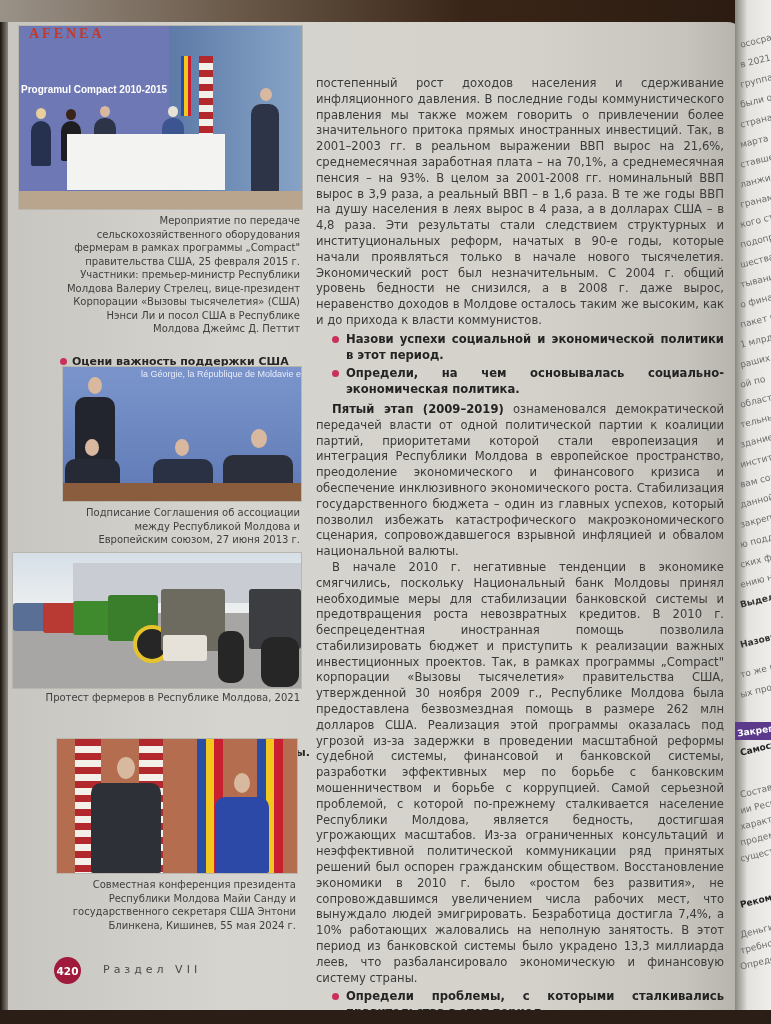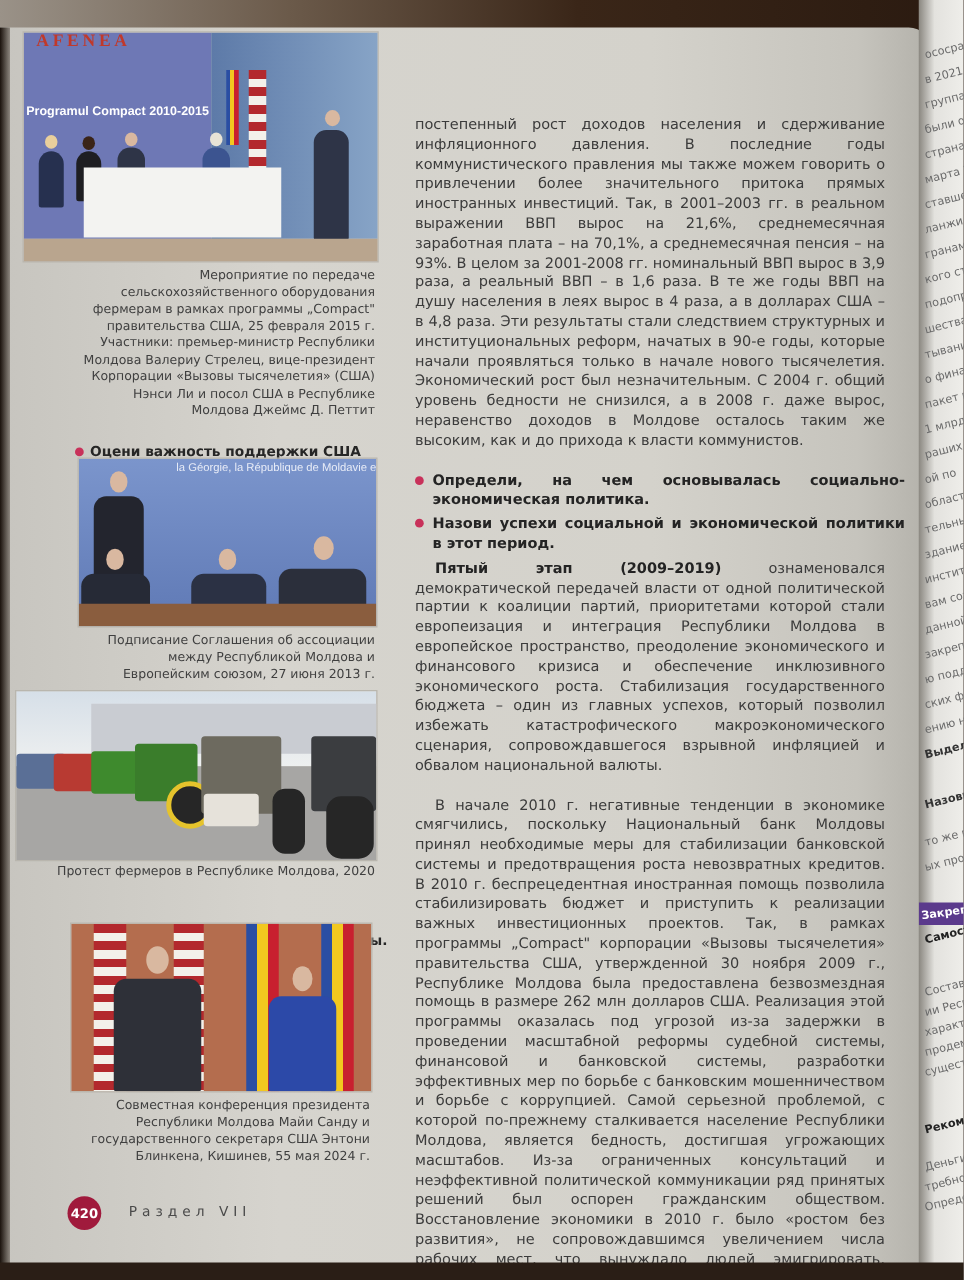--- a/index.html
+++ b/index.html
@@ -56,21 +56,21 @@
   .task::before {
     content: ""; position: absolute; left: 0; top: 4px; width: 7px; height: 7px;
     border-radius: 50%; background: #c8315a;
   }
 
   
   .main {
     position: absolute; left: 316px; width: 408px; font-size: 11.6px; line-height: 15.8px;
     color: #3b3b3b; text-align: justify;
   }
-  .main p { margin: 16px; }
+  .main p { margin: 0; }
   .main p.indent { text-indent: 16px; }
   .main .stage { font-weight: bold; color: #232323; }
   .main .q {
     position: relative; padding-left: 16px; font-weight: bold; color: #242424;
     margin: 3px 0 3px 14px;
   }
   .main .q::before {
     content: ""; position: absolute; left: 2px; top: 4px; width: 7px; height: 7px;
     border-radius: 50%; background: #c8315a;
   }
@@ -161,40 +161,40 @@
   <div class="tractor" style="left:30px; top:50px; width:36px; height:30px; background:#b83a32;"></div>
   <div class="tractor" style="left:60px; top:48px; width:40px; height:34px; background:#3e8a2d;"></div>
   <div class="tractor" style="left:95px; top:42px; width:50px; height:46px; background:#3a7d2b;"></div>
   <div class="wheel" style="left:120px; top:72px; width:30px; height:30px; border:4px solid #e5c32c;"></div>
   <div class="tractor" style="left:148px; top:36px; width:64px; height:62px; background:#6d6a5f;"></div>
   <div class="tractor" style="left:150px; top:82px; width:44px; height:26px; background:#e6e2da;"></div>
   <div class="wheel" style="left:205px; top:78px; width:26px; height:52px; border-radius:10px;"></div>
   <div class="tractor" style="left:236px; top:36px; width:52px; height:60px; background:#3b3d40;"></div>
   <div class="wheel" style="left:248px; top:84px; width:38px; height:50px; border-radius:12px;"></div>
 </div>
-<div class="caption" style="left:40px; top:691px; width:260px;">Протест фермеров в Республике Молдова, 2020</div>
+<div class="caption" style="left:40px; top:691px; width:260px;">Протест фермеров в Республике Молдова, 2021</div>
 <div class="task" style="left:58px; top:709px; width:240px;text-align:right;">Оцени масштаб проблемы.</div>
 
 <div class="photo" style="left:56px; top:738px; width:240px; height:134px;">
   <div class="p4-bg"></div>
   <div class="flag-us" style="left:18px; top:0; width:26px; height:134px;"></div>
   <div class="flag-us" style="left:82px; top:0; width:24px; height:134px;"></div>
   <div class="flag-md" style="left:140px; top:0; width:26px; height:134px;"></div>
   <div class="flag-md" style="left:200px; top:0; width:26px; height:134px;"></div>
   <div class="p1-person" style="left:34px; top:44px; width:70px; height:90px; background:#2e3038;"></div>
   <div class="p1-head" style="left:60px; top:18px; width:18px; height:22px;"></div>
   <div class="p1-person" style="left:158px; top:58px; width:54px; height:76px; background:#2c49a8;"></div>
   <div class="p1-head" style="left:177px; top:34px; width:16px; height:20px;"></div>
 </div>
 <div class="caption" style="left:52px; top:878px; width:244px;">Совместная конференция президента Республики Молдова Майи Санду и государственного секретаря США Энтони Блинкена, Кишинев, 55 мая 2024 г.</div>
 
 <div class="main" style="top:76px;">
   <p>постепенный рост доходов населения и сдерживание инфляционного давления. В последние годы коммунистического правления мы также можем говорить о привлечении более значительного притока прямых иностранных инвестиций. Так, в 2001–2003 гг. в реальном выражении ВВП вырос на 21,6%, среднемесячная заработная плата – на 70,1%, а среднемесячная пенсия – на 93%. В целом за 2001-2008 гг. номинальный ВВП вырос в 3,9 раза, а реальный ВВП – в 1,6 раза. В те же годы ВВП на душу населения в леях вырос в 4 раза, а в долларах США – в 4,8 раза. Эти результаты стали следствием структурных и институциональных реформ, начатых в 90-е годы, которые начали проявляться только в начале нового тысячелетия. Экономический рост был незначительным. С 2004 г. общий уровень бедности не снизился, а в 2008 г. даже вырос, неравенство доходов в Молдове осталось таким же высоким, как и до прихода к власти коммунистов.</p>
+  <div class="q">Назови успехи социальной и экономической политики в этот период.</div>
   <div class="q">Определи, на чем основывалась социально-экономическая политика.</div>
-  <div class="q">Назови успехи социальной и экономической политики в этот период.</div>
   <p class="indent" style="margin-top:4px;"><span class="stage">Пятый этап (2009–2019)</span><span> ознаменовался демократической передачей власти от одной политической партии к коалиции партий, приоритетами которой стали европеизация и интеграция Республики Молдова в европейское пространство, преодоление экономического и финансового кризиса и обеспечение инклюзивного экономического роста. Стабилизация государственного бюджета – один из главных успехов, который позволил избежать катастрофического макроэкономического сценария, сопровождавшегося взрывной инфляцией и обвалом национальной валюты.</span></p>
   <p class="indent">В начале 2010 г. негативные тенденции в экономике смягчились, поскольку Национальный банк Молдовы принял необходимые меры для стабилизации банковской системы и предотвращения роста невозвратных кредитов. В 2010 г. беспрецедентная иностранная помощь позволила стабилизировать бюджет и приступить к реализации важных инвестиционных проектов. Так, в рамках программы „Compact" корпорации «Вызовы тысячелетия» правительства США, утвержденной 30 ноября 2009 г., Республике Молдова была предоставлена безвозмездная помощь в размере 262 млн долларов США. Реализация этой программы оказалась под угрозой из-за задержки в проведении масштабной реформы судебной системы, финансовой и банковской системы, разработки эффективных мер по борьбе с банковским мошенничеством и борьбе с коррупцией. Самой серьезной проблемой, с которой по-прежнему сталкивается население Республики Молдова, является бедность, достигшая угрожающих масштабов. Из-за ограниченных консультаций и неэффективной политической коммуникации ряд принятых решений был оспорен гражданским обществом. Восстановление экономики в 2010 г. было «ростом без развития», не сопровождавшимся увеличением числа рабочих мест, что вынуждало людей эмигрировать. Безработица достигла 7,4%, а 10% работающих жаловались на неполную занятость. В этот период из банковской системы было украдено 13,3 миллиарда леев, что разбалансировало экономическую и финансовую систему страны.</p>
   <div class="q">Определи проблемы, с которыми сталкивались правительства в этот период.</div>
 
 </div>
 
 <div class="footer-badge">420</div>
 <div class="footer-section">Раздел VII</div>
 
 <div class="next-page">

